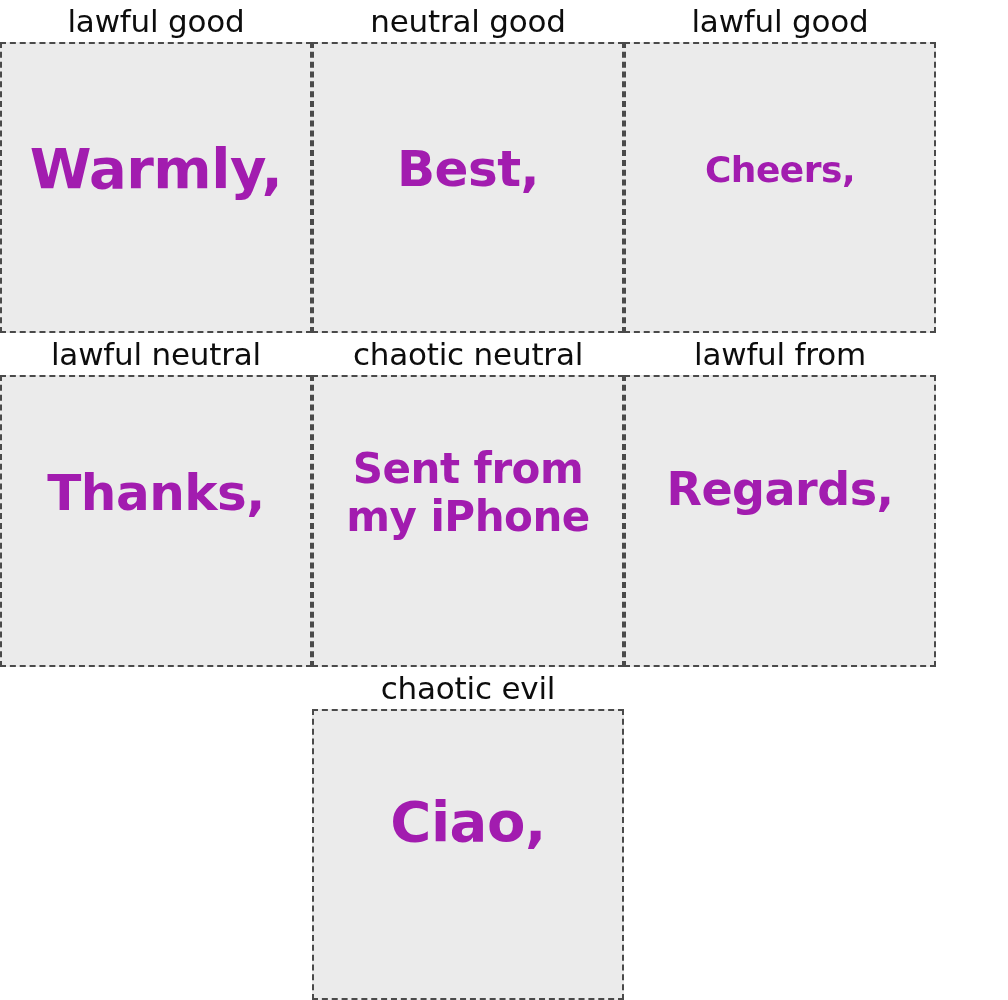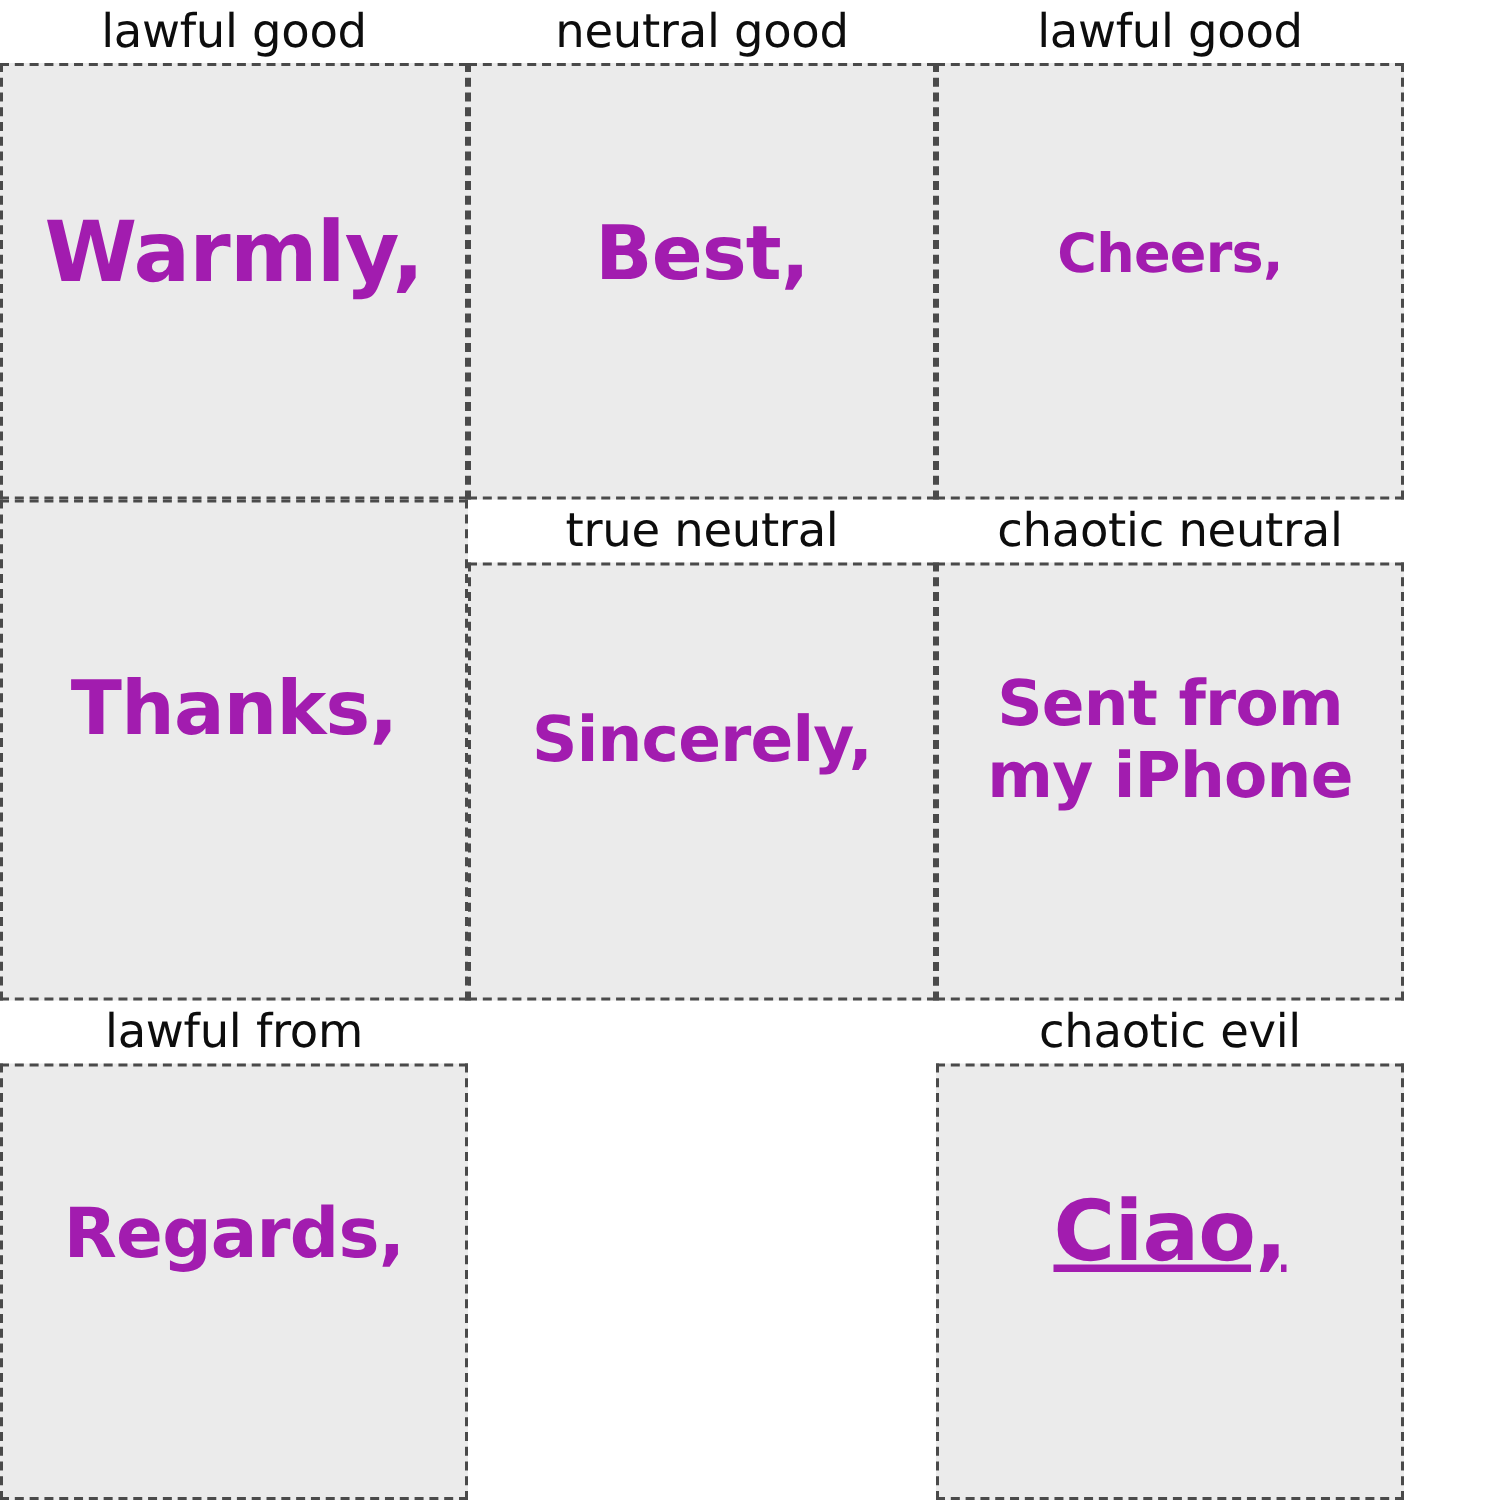--- a/index.html
+++ b/index.html
@@ -77,21 +77,21 @@
   .r2 .cell-text { position: relative; top: -28px; }
   .c-lawful-neutral .cell-text { font-size: 50px; }
   .c-true-neutral .cell-text { font-size: 42px; }
   .c-chaotic-neutral .cell-text { font-size: 42px; line-height: 1.15; }
 
   
   .r3 .cell-box { height: 290px; }
   .r3 .cell-text { position: relative; top: -32px; }
   .c-lawful-evil .cell-text { font-size: 46px; }
   .c-neutral-evil .cell-text { font-size: 38px; }
-  .c-chaotic-evil .cell-text { font-size: 56px; text-decoration: underline; }
+  .c-chaotic-evil .cell-text { font-size: 56px; }
 </style>
 </head>
 <body>
 
 <div id="grid">
 
   <div class="cell r1 c-lawful-good">
     <div class="cell-label">lawful good</div>
     <div class="cell-box">
       <div class="cell-text">Warmly,</div>
@@ -106,31 +106,26 @@
   </div>
 
   <div class="cell r1 c-chaotic-good">
     <div class="cell-label">lawful good</div>
     <div class="cell-box">
       <div class="cell-text">Cheers,</div>
     </div>
   </div>
 
   <div class="cell r2 c-lawful-neutral">
+    <div class="cell-label">lawful neutral</div>
     <div class="cell-box">
       <div class="cell-text">Thanks,</div>
     </div>
   </div>
 
-  <div class="cell r2 c-true-neutral">
-    <div class="cell-label">true neutral</div>
-    <div class="cell-box">
-      <div class="cell-text">Sincerely,</div>
-    </div>
-  </div>
 
   <div class="cell r2 c-chaotic-neutral">
     <div class="cell-label">chaotic neutral</div>
     <div class="cell-box">
       <div class="cell-text">Sent from my iPhone</div>
     </div>
   </div>
 
   <div class="cell r3 c-lawful-evil">
     <div class="cell-label">lawful from</div>

